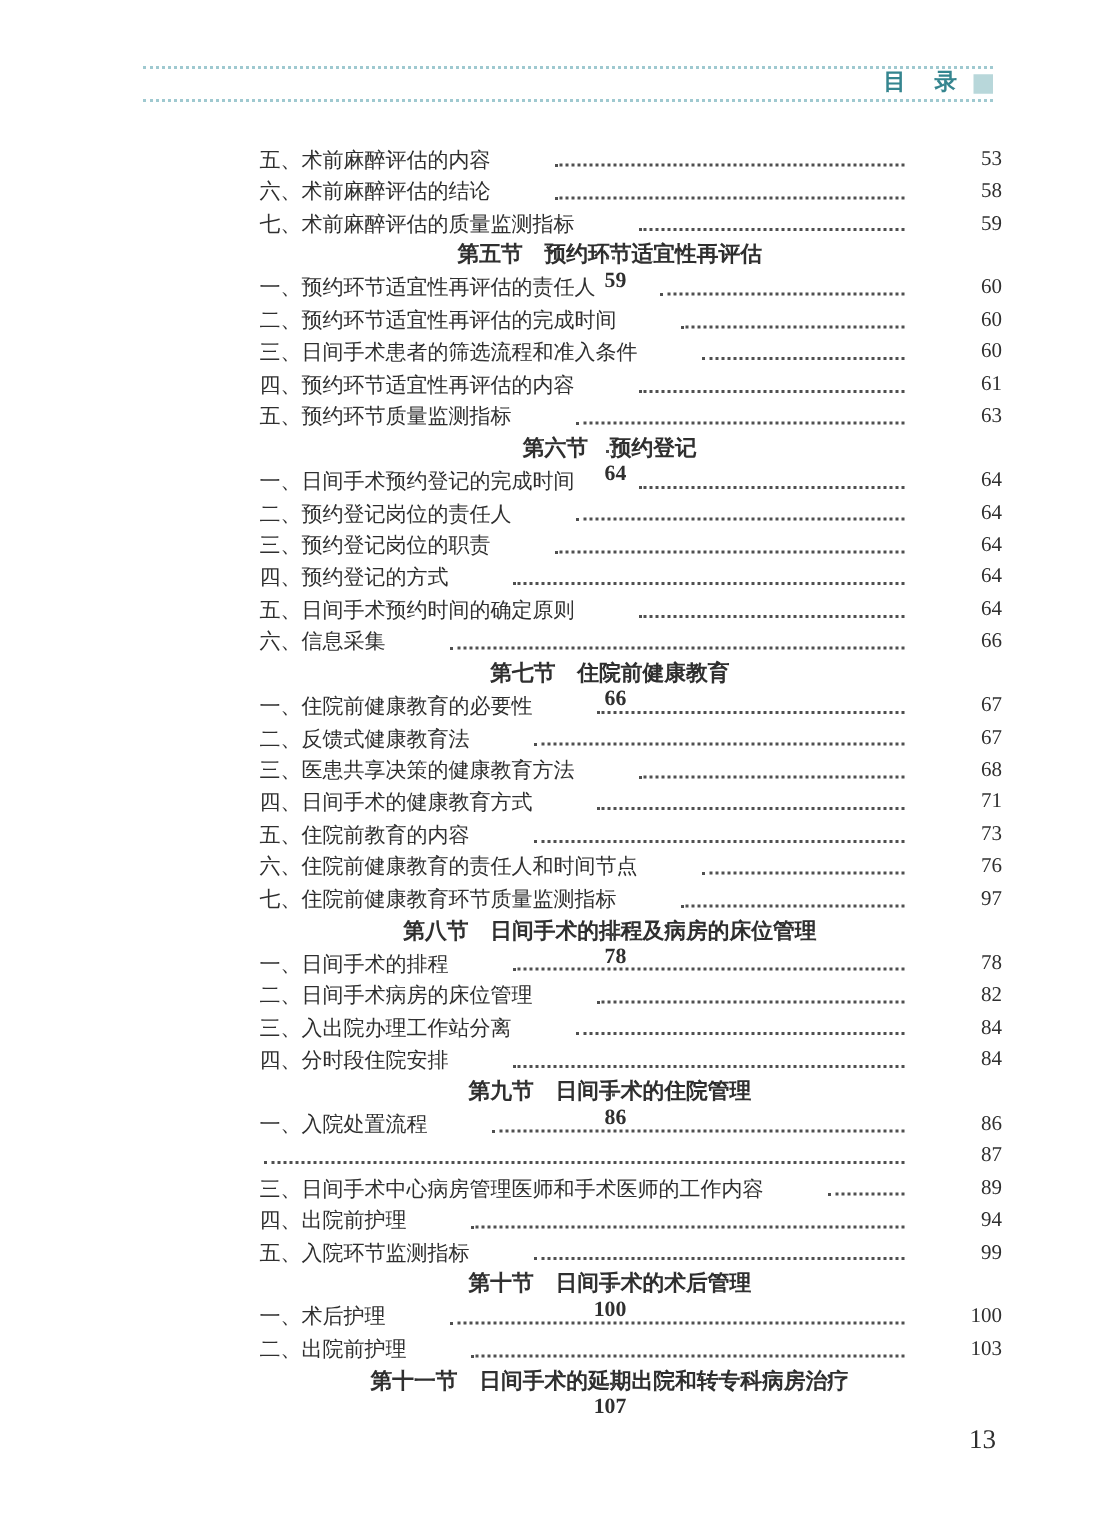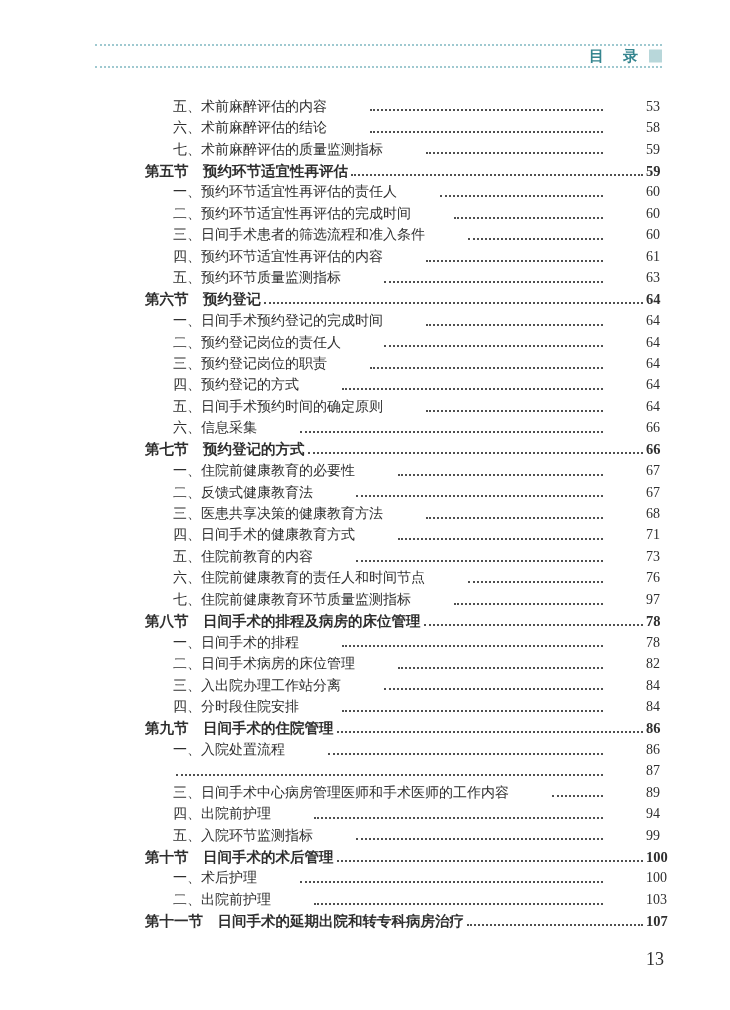--- a/index.html
+++ b/index.html
@@ -53,20 +53,21 @@
     display: flex;
     align-items: center;
     height: 21.45px;
     font-size: 14px;
     white-space: nowrap;
   }
   .toc-row.section {
     padding-left: 50px;
     font-weight: bold;
     font-size: 14.5px;
+    flex-direction: column;
   }
   .toc-row.sub {
     padding-left: 78px;
     font-weight: normal;
     gap: 40px;
   }
   .toc-label { flex: none; }
   .leader {
     flex: 1 1 auto;
     position: relative;
@@ -75,20 +76,21 @@
   }
   .leader::before {
     content: "";
     position: absolute;
     left: 3px; right: 3px; bottom: 6px;
     border-bottom: 2px dotted #4f4f4f;
   }
   .toc-page {
     flex: none;
     min-width: 22px;
+    text-align: right;
   }
 
   
   .folio {
     position: absolute;
     right: 66px; bottom: 40px;
     font-size: 18px;
     color: #2f2f2f;
   }
 </style>
@@ -198,21 +200,21 @@
         <span class="toc-page">64</span>
       </div>
 
       <div class="toc-row sub">
         <span class="toc-label">六、信息采集</span>
         <span class="leader"></span>
         <span class="toc-page">66</span>
       </div>
 
       <div class="toc-row section">
-        <span class="toc-label">第七节　预约登记的方式</span>
+        <span class="toc-label">第七节　住院前健康教育</span>
         <span class="leader"></span>
         <span class="toc-page">66</span>
       </div>
 
       <div class="toc-row sub">
         <span class="toc-label">一、住院前健康教育的必要性</span>
         <span class="leader"></span>
         <span class="toc-page">67</span>
       </div>
 

